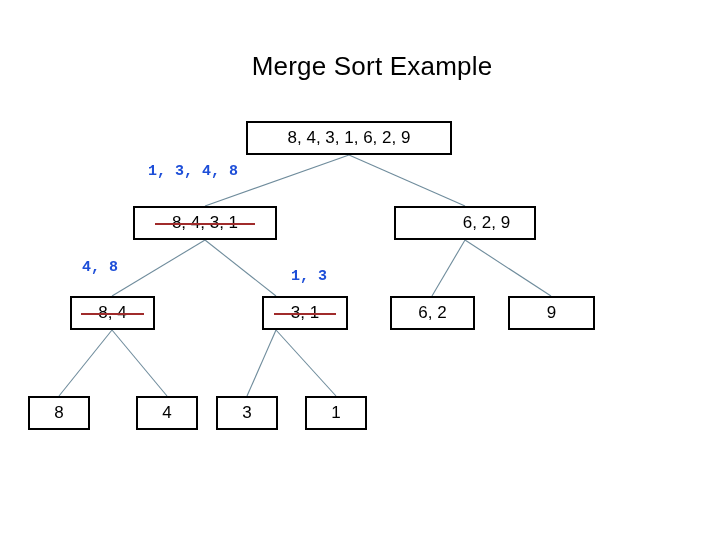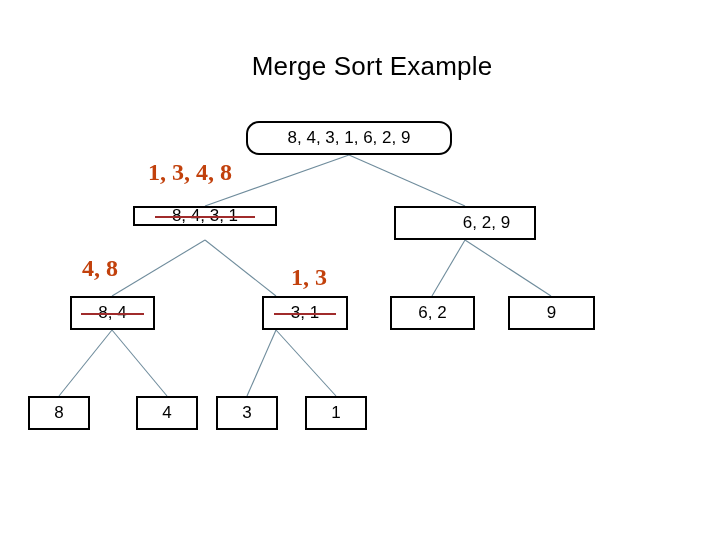--- a/index.html
+++ b/index.html
@@ -68,24 +68,24 @@
     content: "";
     position: absolute;
     left: -17px;
     right: -17px;
     top: 51%;
     height: 2px;
     background: #A02B2B;
   }
   .annot {
     position: absolute;
-    font-family: Liberation Serif, serif;
-    font-size: 24px;
+    font-family: Liberation Mono, monospace;
+    font-size: 15px;
     font-weight: 700;
-    color: #c2410c;
+    color: #1d4ed8;
     white-space: nowrap;
     line-height: 20px;
   }
 </style>
 </head>
 <body>
 
 <div id="slide">
 
   <div id="title">Merge Sort Example</div>
@@ -103,25 +103,25 @@
       <line x1="465" y1="240" x2="551" y2="296"></line>
 
       <line x1="112" y1="330" x2="59" y2="396"></line>
       <line x1="112" y1="330" x2="167" y2="396"></line>
 
       <line x1="276" y1="330" x2="247" y2="396"></line>
       <line x1="276" y1="330" x2="336" y2="396"></line>
     </g>
   </svg>
 
-  <div class="node" style="left:246px; top:121px; width:206px; height:34px;border-radius:13px;">
+  <div class="node" style="left:246px; top:121px; width:206px; height:34px;">
     <span class="node-text">8, 4, 3, 1, 6, 2, 9</span>
   </div>
 
-  <div class="node struck" style="left:133px; top:206px; width:144px; height:20px;">
+  <div class="node struck" style="left:133px; top:206px; width:144px; height:34px;">
     <span class="node-text">8, 4, 3, 1</span>
   </div>
   <div class="node" style="left:394px; top:206px; width:142px; height:34px;padding-left:43px;">
     <span class="node-text">6, 2, 9</span>
   </div>
 
   <div class="node struck" style="left:70px; top:296px; width:85px; height:34px;text-align:right;">
     <span class="node-text">8, 4</span>
   </div>
   <div class="node struck" style="left:233px; top:296px; width:86px; height:34px;margin-left:29px;">

